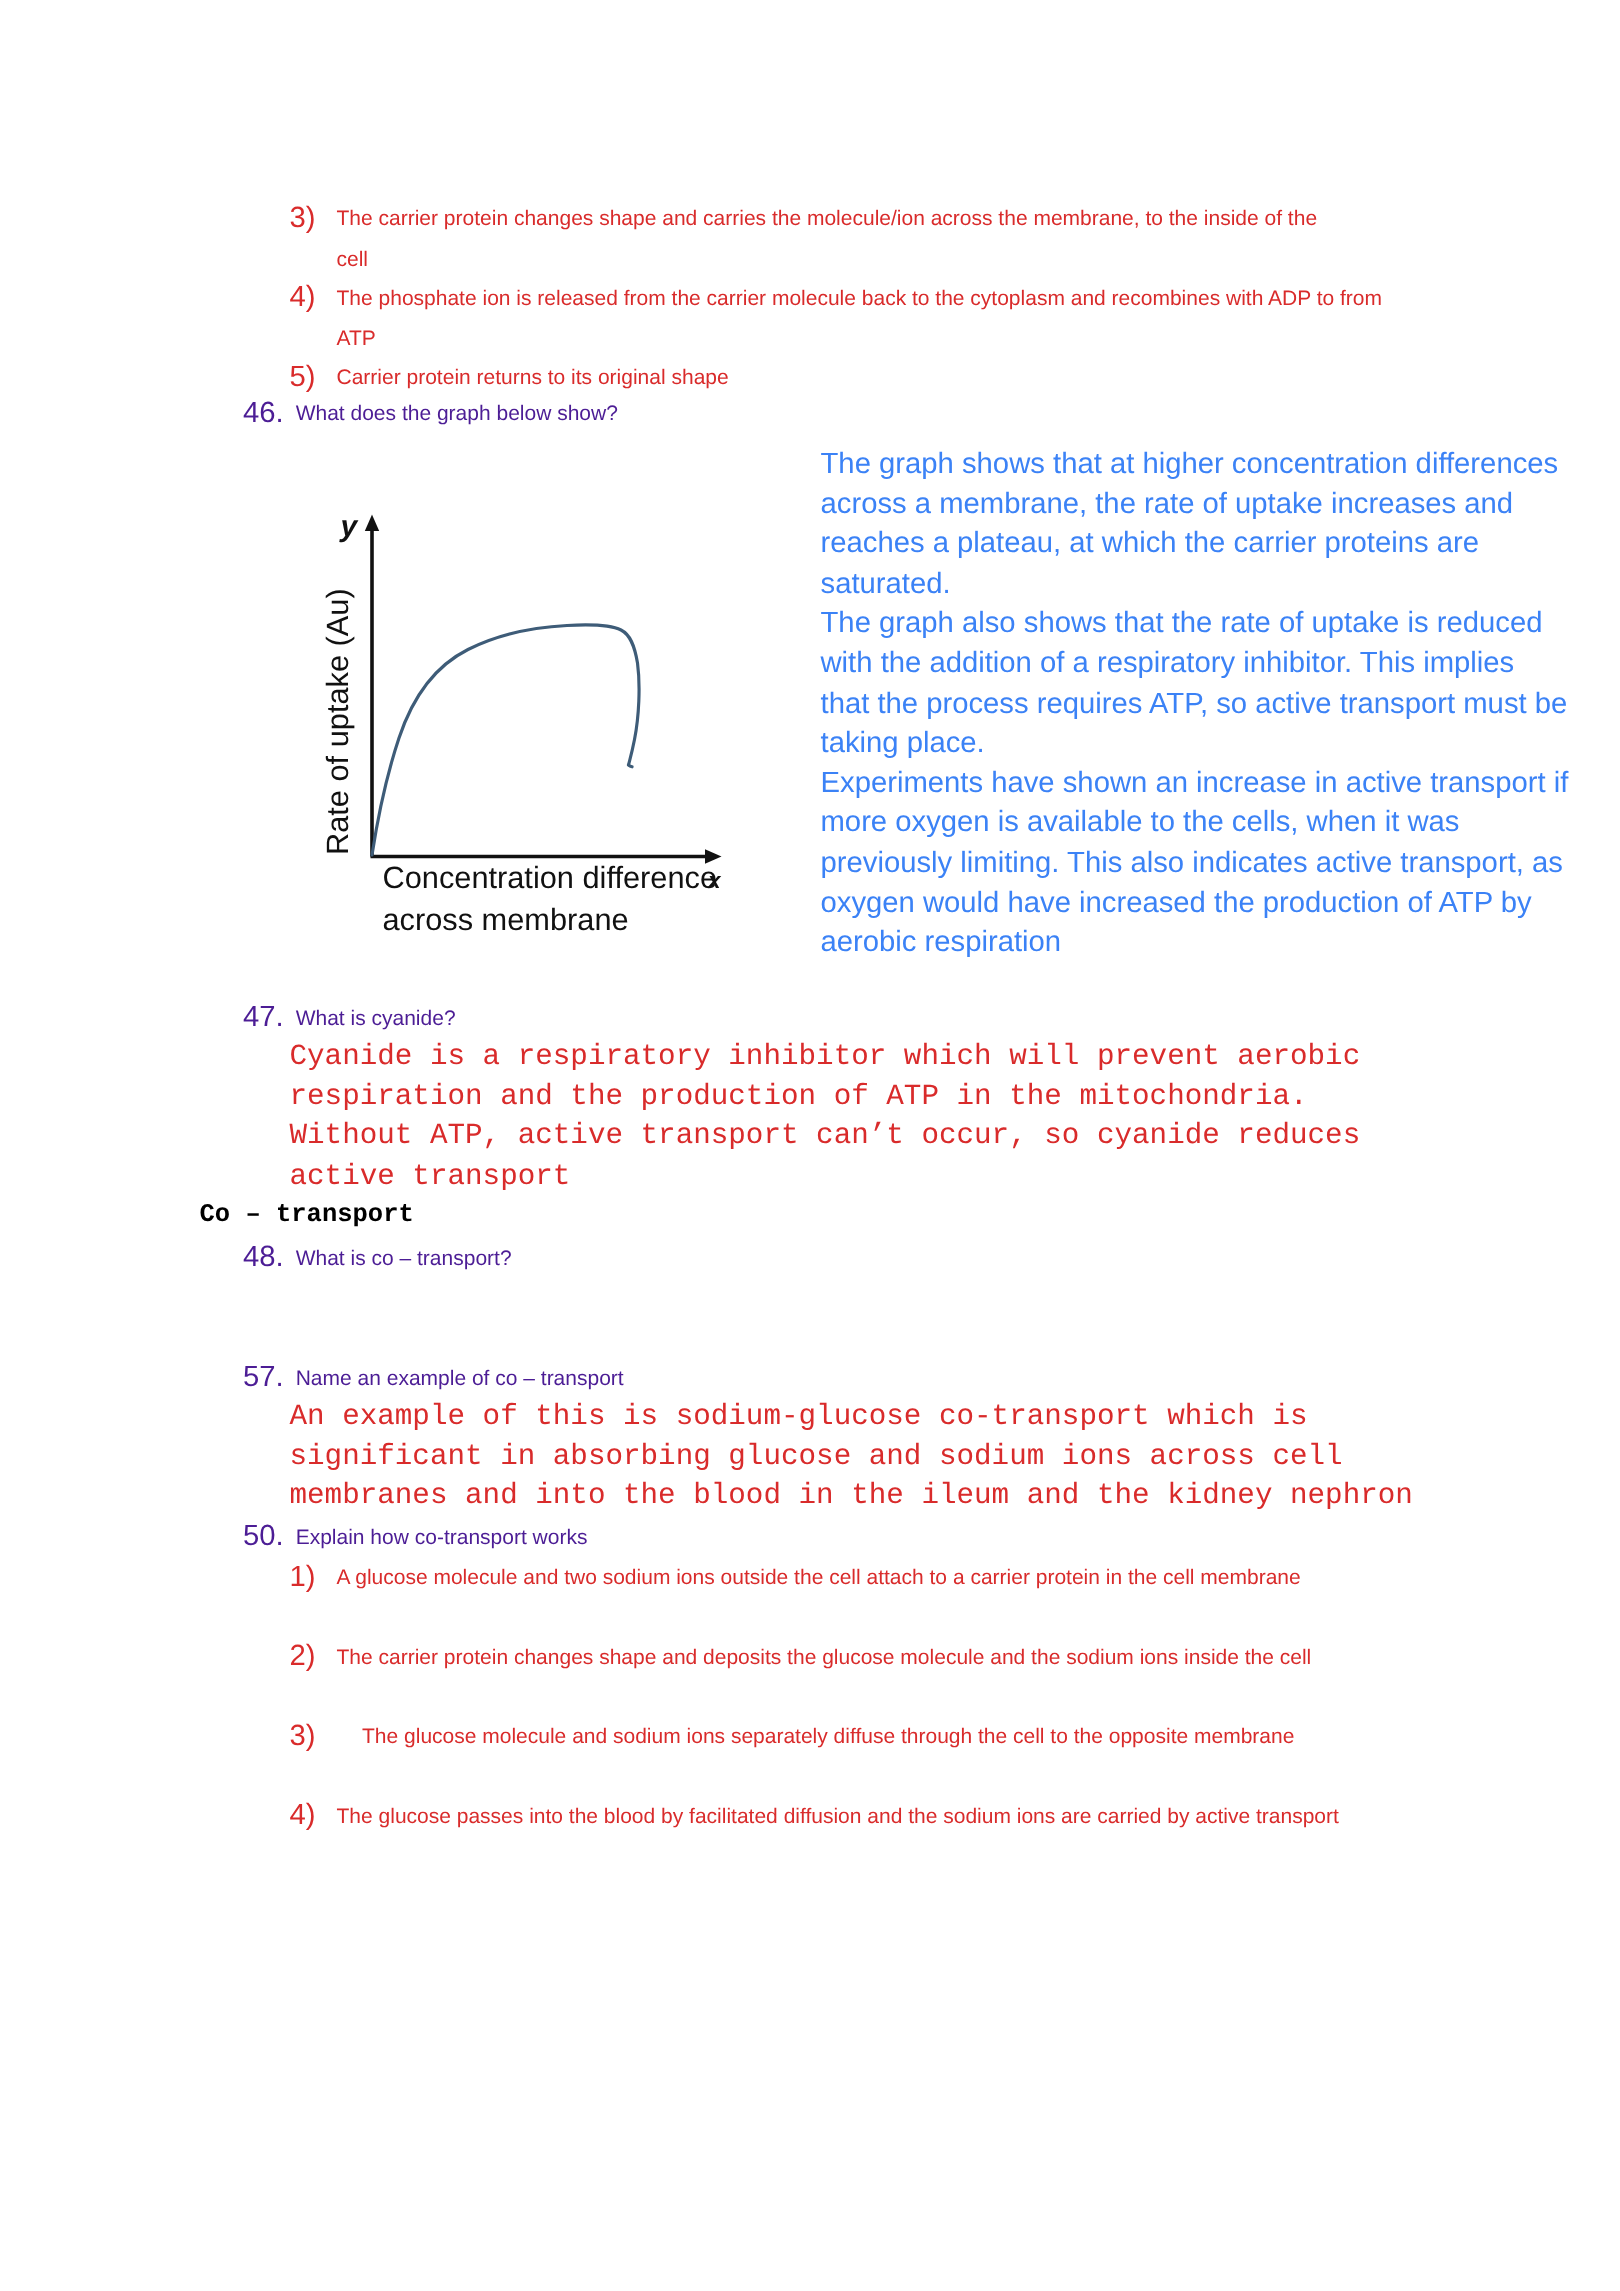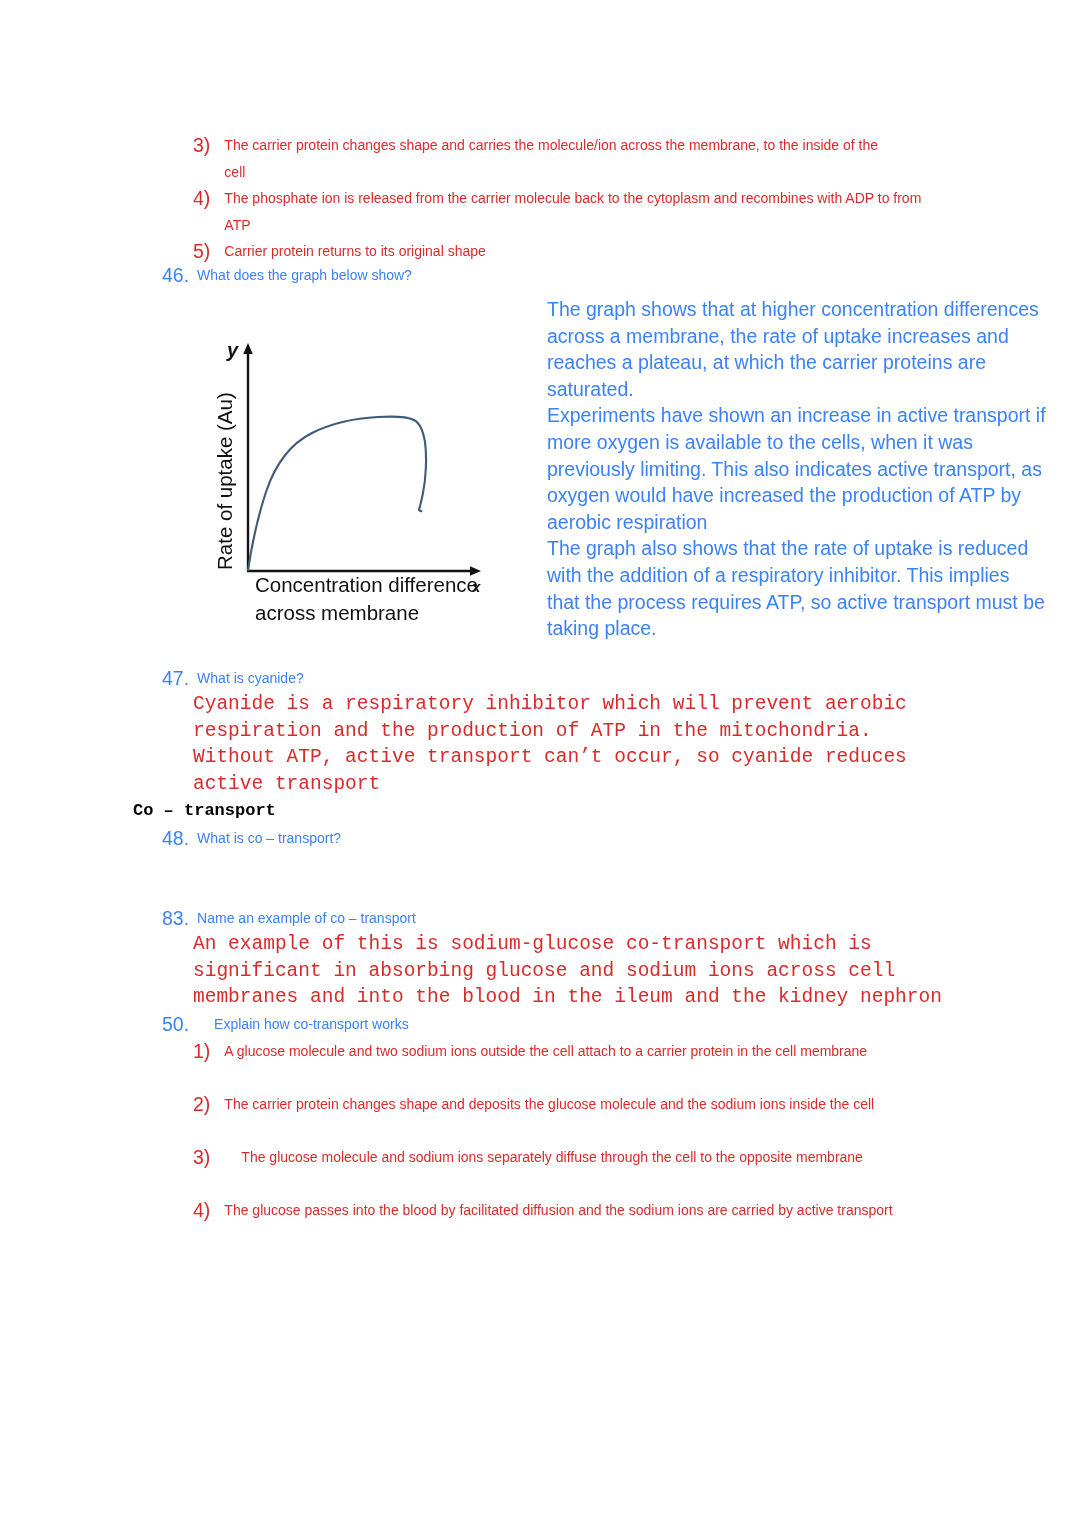--- a/index.html
+++ b/index.html
@@ -48,21 +48,21 @@
     flex: 0 0 auto;
     font-size: 19.5px;
     line-height: 26.5px;
     white-space: nowrap;
   }
   .numrow .body {
     font-size: 14px;
     line-height: 26.5px;
   }
   .red  { color: #D92B2B; }
-  .blackc { color: #3b82f6; }
+  .blackc { color: #4c1d95; }
 
   
   #graph-figure {
     position: absolute;
     left: 200px;
     top: 330px;
     width: 330px;
     height: 300px;
   }
   #graph-figure svg { display: block; }
@@ -128,44 +128,44 @@
 
       <text transform="translate(32,240) rotate(-90)" font-family="Liberation Sans, sans-serif" font-size="20.5" fill="#111111">Rate of uptake (Au)</text>
 
       <text x="55" y="262" font-family="Liberation Sans, sans-serif" font-size="20.5" fill="#111111">Concentration difference</text>
       <text x="55" y="290" font-family="Liberation Sans, sans-serif" font-size="20.5" fill="#111111">across membrane</text>
     </svg>
   </div>
 
   <div class="side-note">
     <p>The graph shows that at higher concentration differences across a membrane, the rate of uptake increases and reaches a plateau, at which the carrier proteins are saturated.</p>
+    <p>The graph also shows that the rate of uptake is reduced with the addition of a respiratory inhibitor. This implies that the process requires ATP, so active transport must be taking place.</p>
     <p>Experiments have shown an increase in active transport if more oxygen is available to the cells, when it was previously limiting. This also indicates active transport, as oxygen would have increased the production of ATP by aerobic respiration</p>
-    <p>The graph also shows that the rate of uptake is reduced with the addition of a respiratory inhibitor. This implies that the process requires ATP, so active transport must be taking place.</p>
   </div>
 
   <div class="numrow" style="left:162px; top:665px;">
     <span class="marker blackc">47.</span>
     <span class="body blackc" style="margin-left:8px; white-space:nowrap;">What is cyanide?</span>
   </div>
   <div class="blk ans" style="left:193px; top:691px; width:718px;">Cyanide is a respiratory inhibitor which will prevent aerobic respiration and the production of ATP in the mitochondria. Without ATP, active transport can’t occur, so cyanide reduces active transport</div>
 
   <div class="blk heading" style="left:133px; top:798px;">Co – transport</div>
 
   <div class="numrow" style="left:162px; top:825px;">
     <span class="marker blackc">48.</span>
     <span class="body blackc" style="margin-left:8px; white-space:nowrap;">What is co – transport?</span>
   </div>
 
   <div class="numrow" style="left:162px; top:905px;">
-    <span class="marker blackc">83.</span>
+    <span class="marker blackc">57.</span>
     <span class="body blackc" style="margin-left:8px; white-space:nowrap;">Name an example of co – transport</span>
   </div>
   <div class="blk ans" style="left:193px; top:931px; width:760px;">An example of this is sodium-glucose co-transport which is significant in absorbing glucose and sodium ions across cell membranes and into the blood in the ileum and the kidney nephron</div>
 
-  <div class="numrow" style="left:162px; top:1011px;gap:17px;">
+  <div class="numrow" style="left:162px; top:1011px;">
     <span class="marker blackc">50.</span>
     <span class="body blackc" style="margin-left:8px; white-space:nowrap;">Explain how co-transport works</span>
   </div>
 
   <div class="numrow" style="left:193px; top:1038px; width:760px;">
     <span class="marker red">1)</span>
     <span class="body red" style="margin-left:14px; width:690px;">A glucose molecule and two sodium ions outside the cell attach to a carrier protein in the cell membrane</span>
   </div>
 
   <div class="numrow" style="left:193px; top:1091px; width:760px;">

